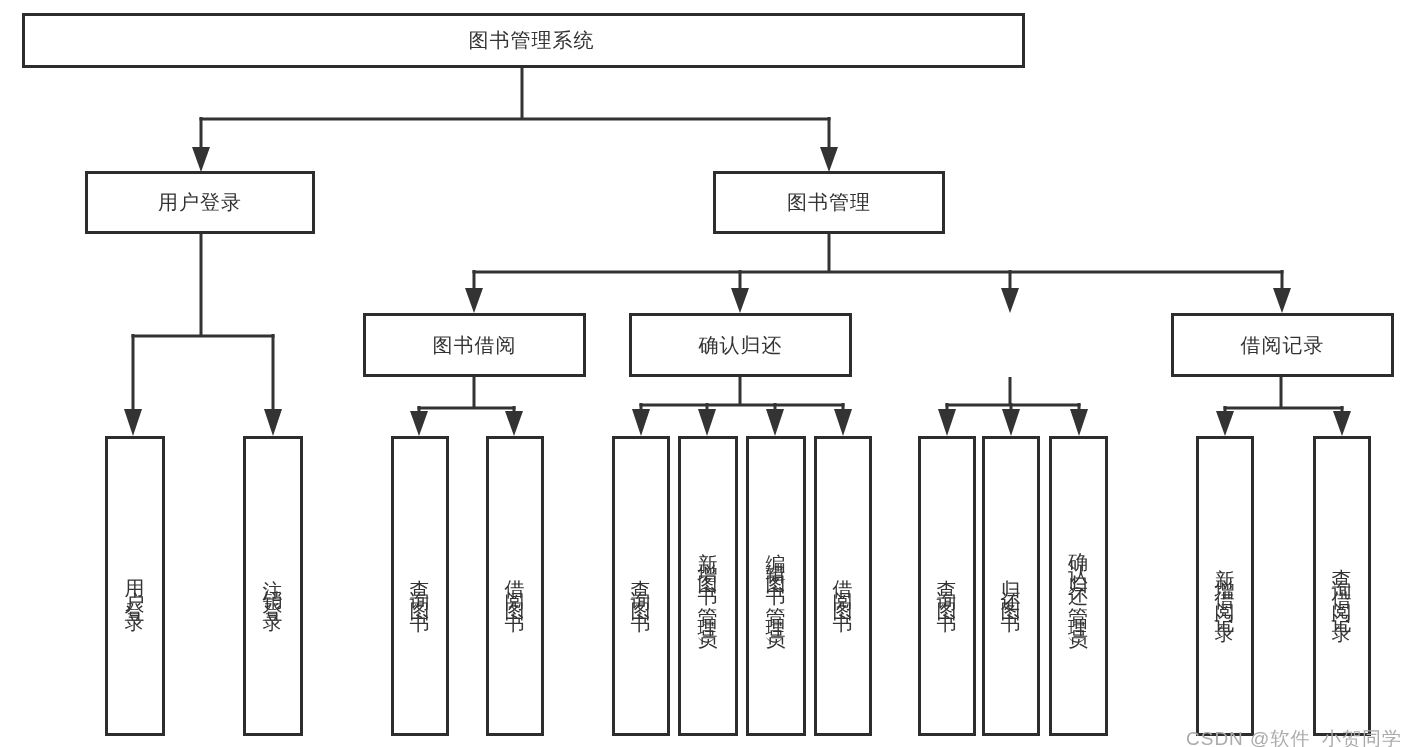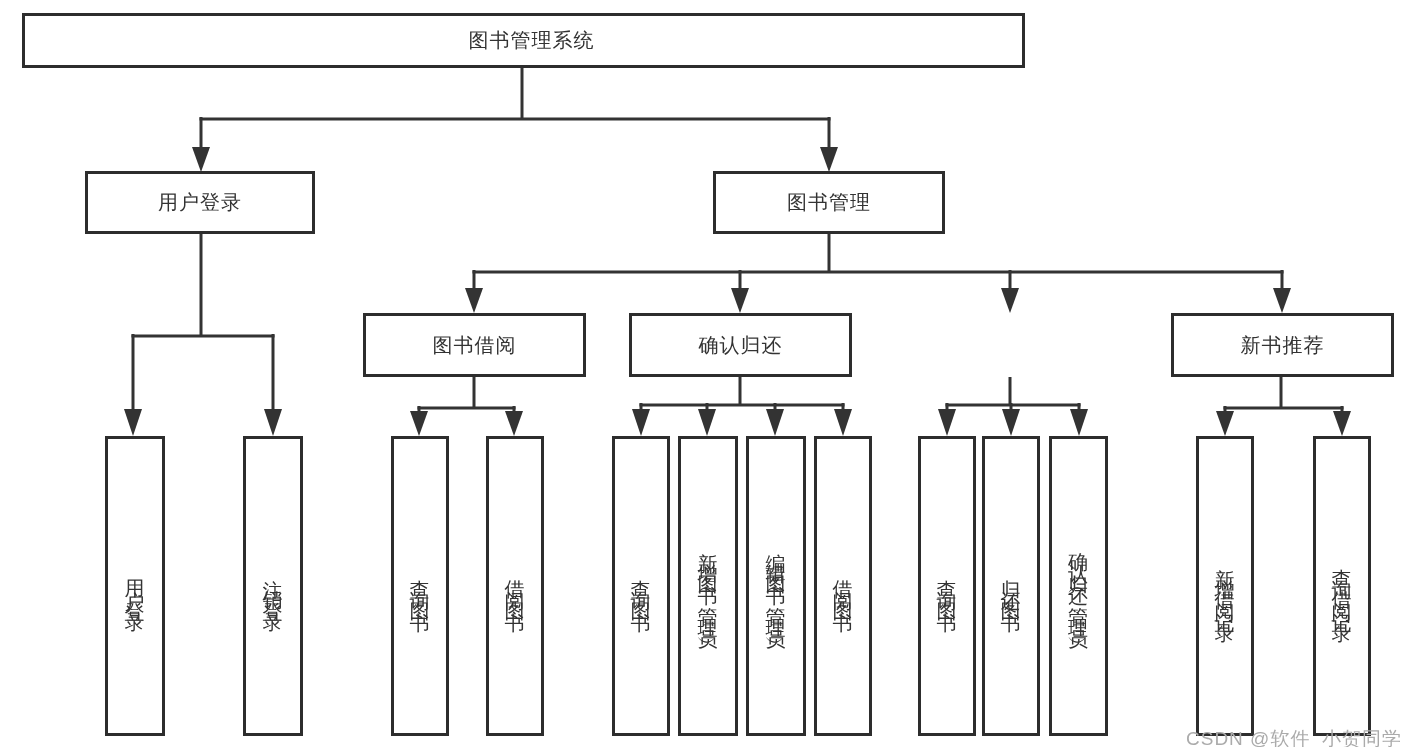--- a/index.html
+++ b/index.html
@@ -155,21 +155,21 @@
     <span>图书管理</span>
   </div>
 
   <div class="node" id="n-l2-0">
     <span>图书借阅</span>
   </div>
   <div class="node" id="n-l2-1">
     <span>确认归还</span>
   </div>
   <div class="node" id="n-l2-3">
-    <span>新书推荐</span>
+    <span>借阅记录</span>
   </div>
 
   <div class="node vnode leaf" id="lf-0">
     <span class="vtext">用户登录</span>
   </div>
   <div class="node vnode leaf" id="lf-1">
     <span class="vtext">注销登录</span>
   </div>
 
   <div class="node vnode leaf" id="lf-2">

